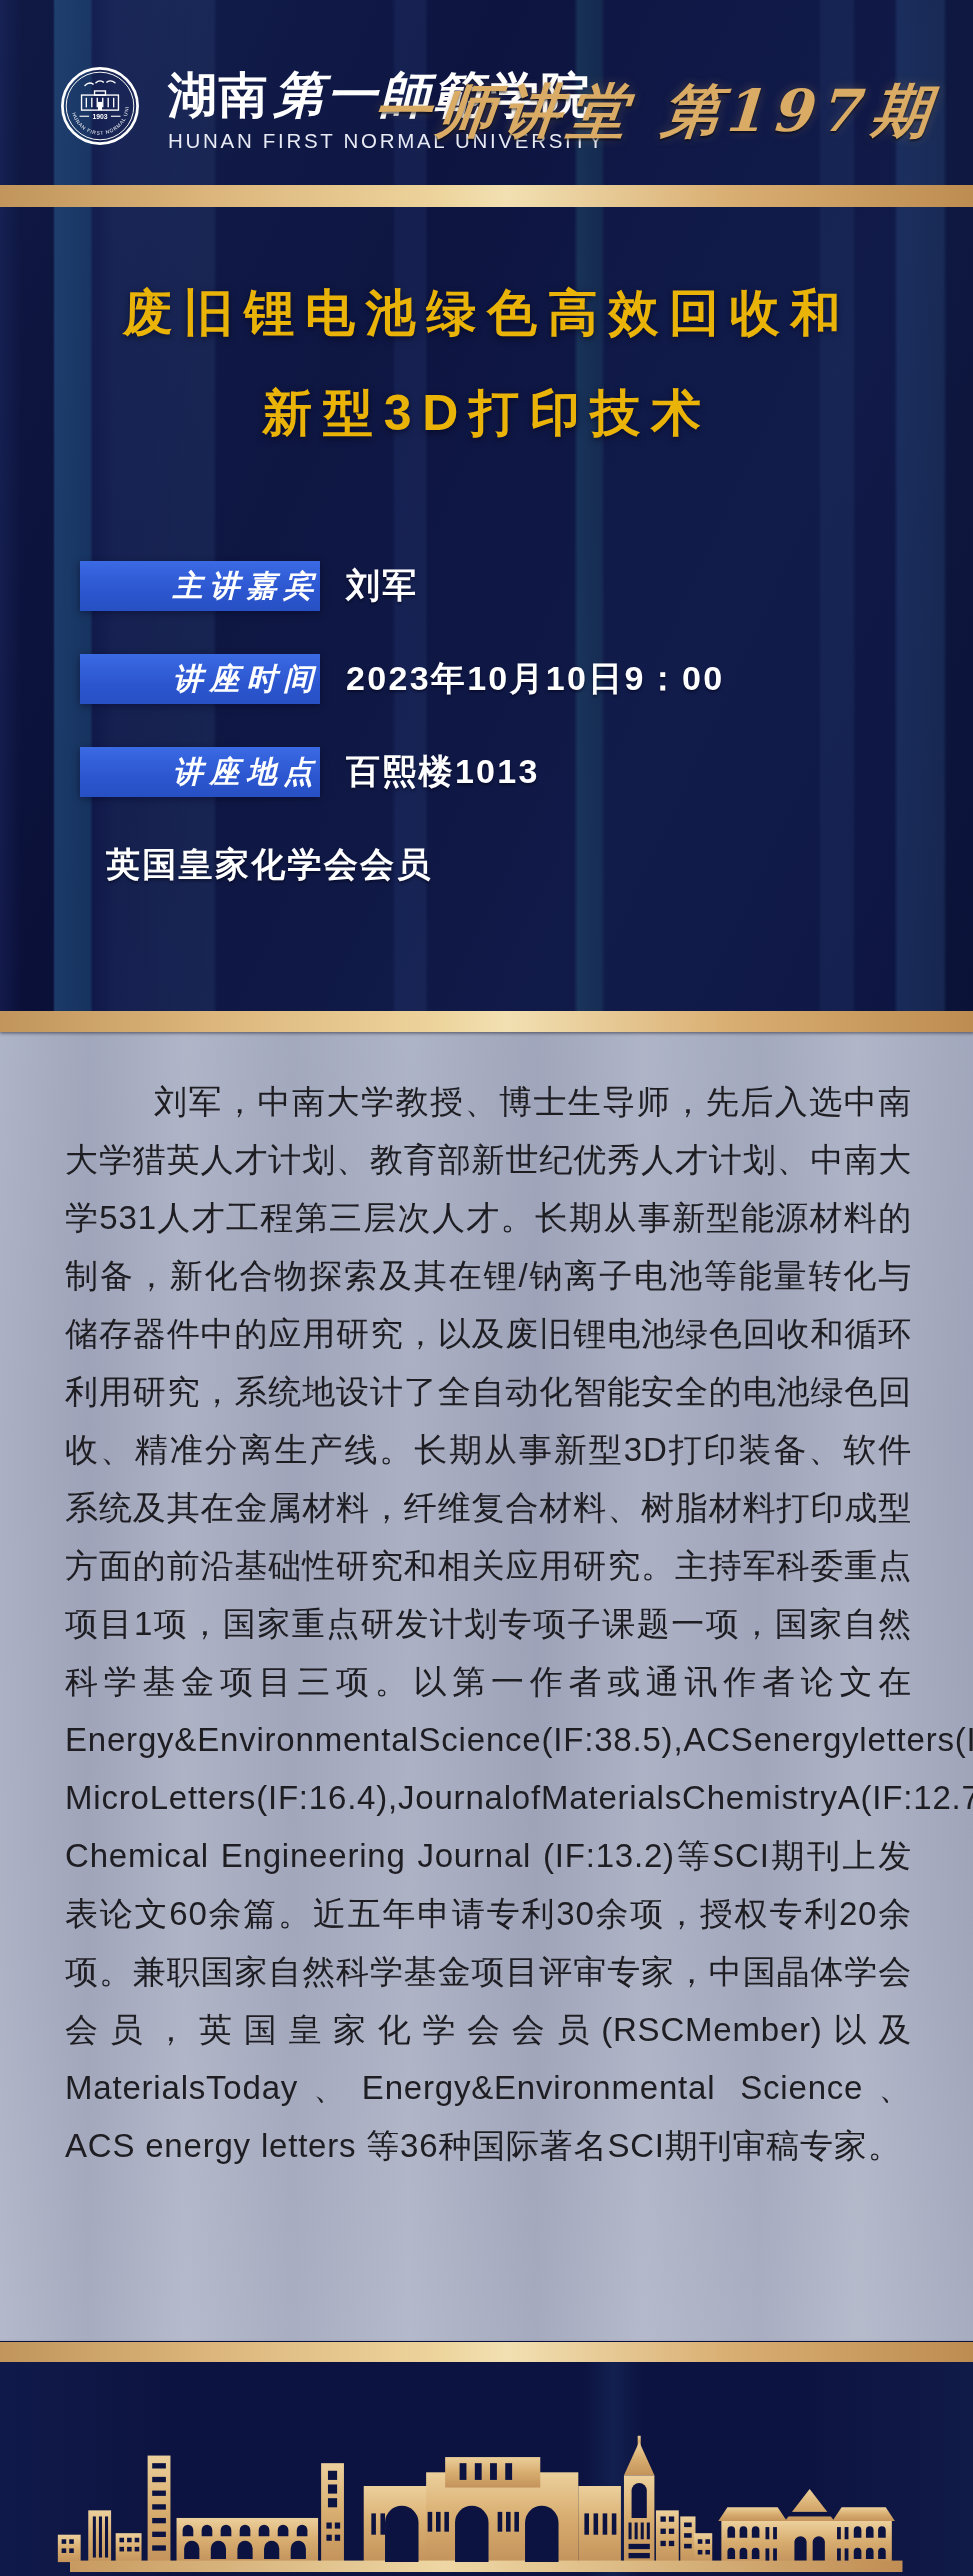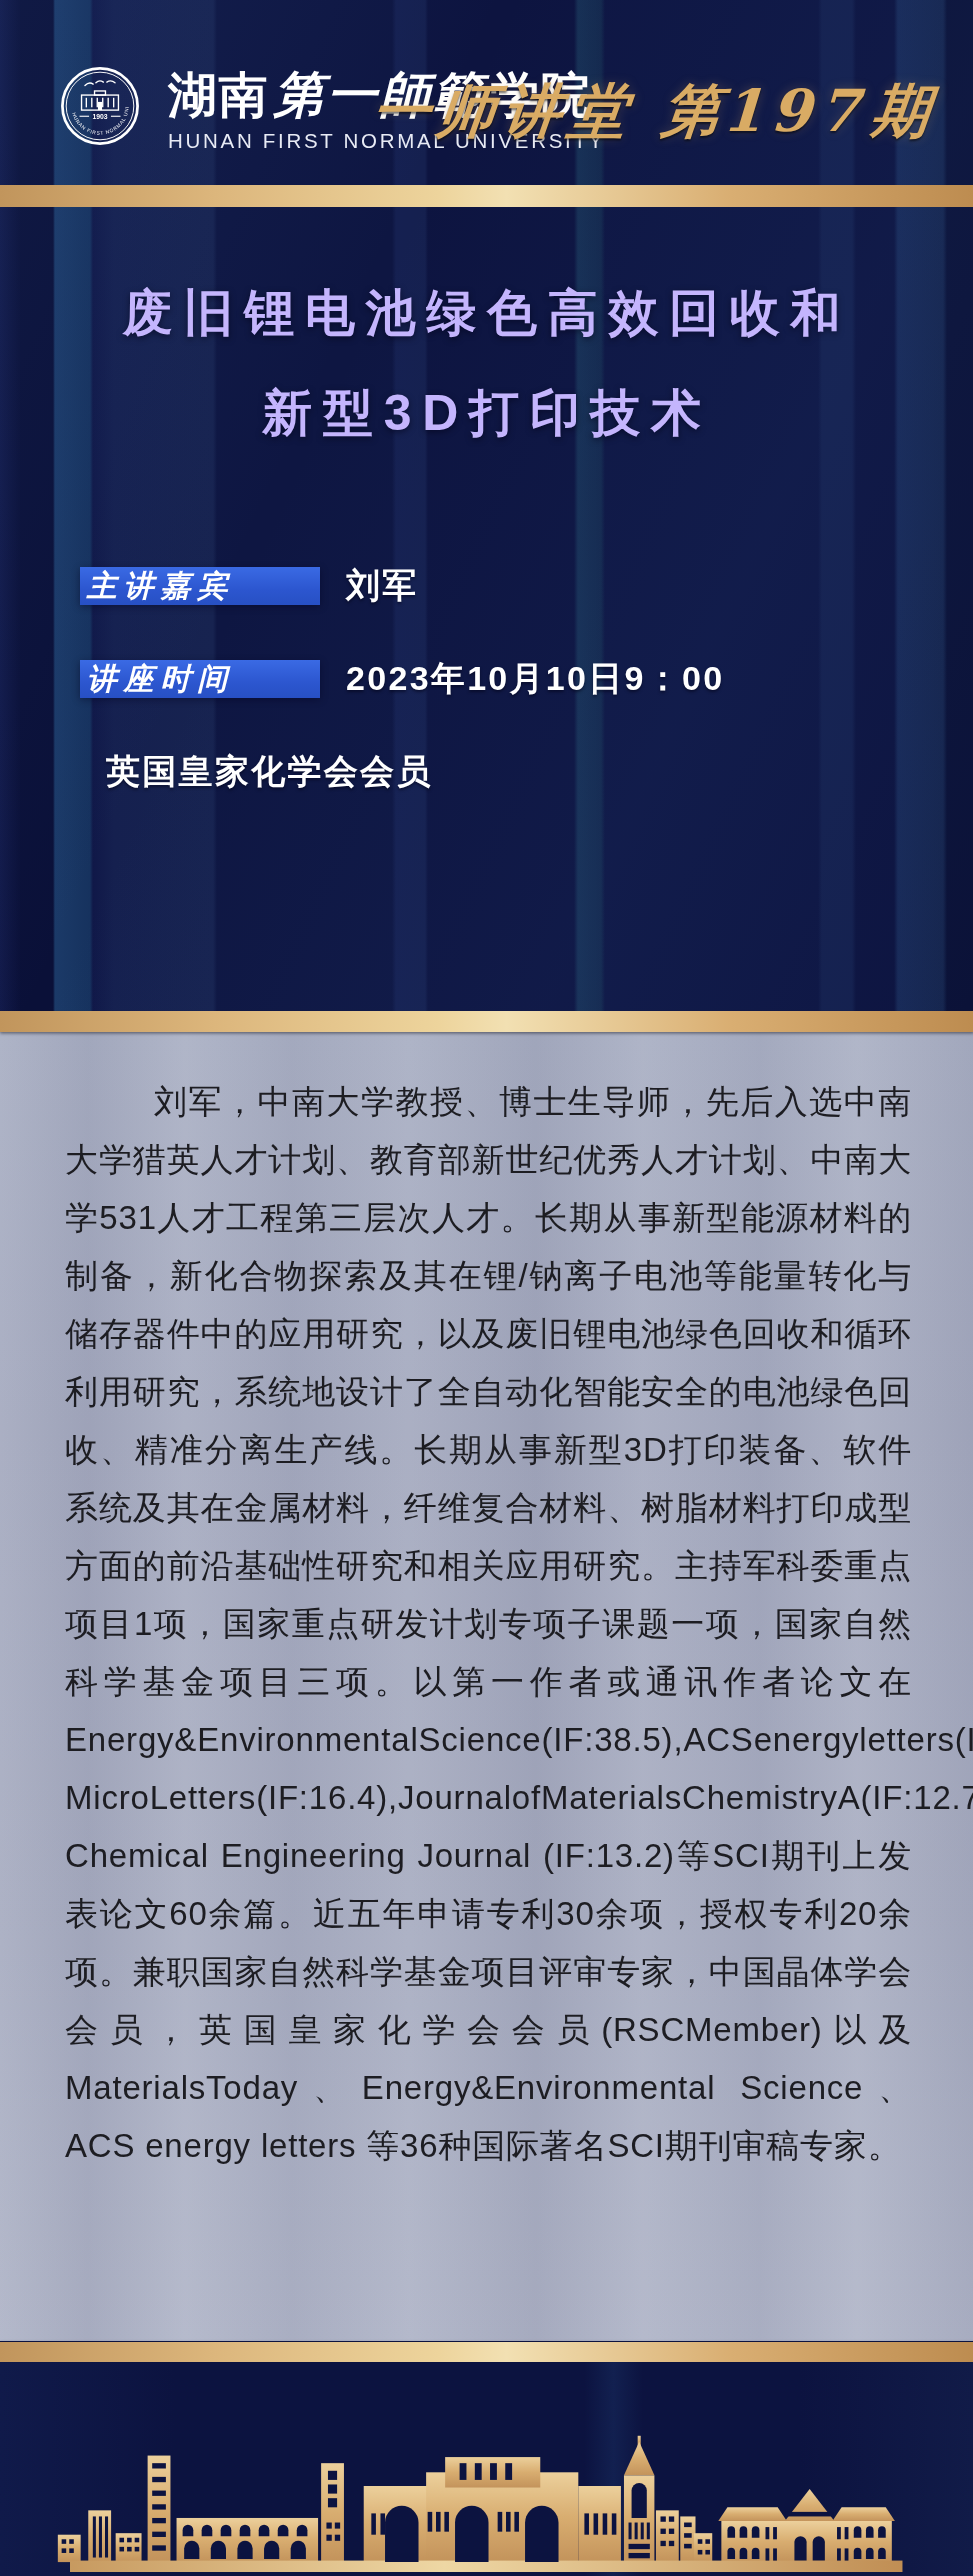--- a/index.html
+++ b/index.html
@@ -55,31 +55,31 @@
     position: absolute; right: 37px; top: 73px;
     font-family: "DejaVu Serif", serif; font-style: italic; font-weight: 700;
     font-size: 58px; letter-spacing: 7.6px; white-space: nowrap;
     color: #d9ab64; transform: skewX(-6deg);
     text-shadow: 0 1.5px 2.3px rgba(0,0,0,0.55), 0 0 10.7px rgba(218,171,100,0.25);
   }
 
   
   .title-block { position: absolute; left: 0; top: 288px; width: 974px; text-align: center; z-index: 3; }
   .title-line {
-    color: #c4b5fd; font-weight: 900; font-size: 50px; letter-spacing: 10.7px;
+    color: #eab308; font-weight: 900; font-size: 50px; letter-spacing: 10.7px;
     line-height: 1.0; text-shadow: 0 2.3px 6px rgba(0,0,20,0.55);
   }
   .title-line + .title-line { margin-top: 50px; }
 
   
   .info-rows { position: absolute; left: 80px; top: 561px; z-index: 3; }
   .info-row { display: flex; align-items: center; height: 50px; margin-bottom: 43px; }
   .info-badge {
-    width: 240px; height: 38px; flex: 0 0 240px;
-    display: flex; align-items: center; justify-content: flex-start;
+    width: 240px; height: 50px; flex: 0 0 240px;
+    display: flex; align-items: center; justify-content: flex-end;
     background: linear-gradient(180deg, #3a6ae4 0%, #2c56cf 60%, #2750c4 100%);
     box-shadow: 0 2.3px 7.6px rgba(0,0,30,0.45);
   }
   .info-badge span {
     color: #ffffff; font-size: 30px; font-weight: 800; font-style: italic;
     letter-spacing: 6.8px; padding-left: 6.8px; white-space: nowrap;
   }
   .info-value {
     margin-left: 26px; color: #ffffff; font-size: 34px; font-weight: 700;
     letter-spacing: 2.3px; white-space: nowrap; text-shadow: 0 1.5px 3px rgba(0,0,20,0.5);
@@ -173,20 +173,26 @@
       <div class="info-badge">
           <span>主讲嘉宾</span>
         </div>
       <div class="info-value">刘军</div>
     </div>
     <div class="info-row">
       <div class="info-badge">
           <span>讲座时间</span>
         </div>
       <div class="info-value">2023年10月10日9：00</div>
+    </div>
+    <div class="info-row">
+      <div class="info-badge">
+          <span>讲座地点</span>
+        </div>
+      <div class="info-value">百熙楼1013</div>
     </div>
     <div class="info-row">
       <div class="info-value">英国皇家化学会会员</div>
     </div>
   </div>
 
   <div class="gold-bar g2"></div>
 
   <div class="sec-bio">
     <p class="bio-text">刘军，中南大学教授、博士生导师，先后入选中南大学猎英人才计划、教育部新世纪优秀人才计划、中南大学531人才工程第三层次人才。长期从事新型能源材料的制备，新化合物探索及其在锂/钠离子电池等能量转化与储存器件中的应用研究，以及废旧锂电池绿色回收和循环利用研究，系统地设计了全自动化智能安全的电池绿色回收、精准分离生产线。长期从事新型3D打印装备、软件系统及其在金属材料，纤维复合材料、树脂材料打印成型方面的前沿基础性研究和相关应用研究。主持军科委重点项目1项，国家重点研发计划专项子课题一项，国家自然科学基金项目三项。以第一作者或通讯作者论文在Energy&amp;EnvironmentalScience(IF:38.5),ACSenergyletters(IF:23.1),NanoEnergy(IF:17.8),Nano-MicroLetters(IF:16.4),JournalofMaterialsChemistryA(IF:12.7), Chemical Engineering Journal (IF:13.2)等SCI期刊上发表论文60余篇。近五年申请专利30余项，授权专利20余项。兼职国家自然科学基金项目评审专家，中国晶体学会会员，英国皇家化学会会员(RSCMember)以及MaterialsToday、Energy&amp;Environmental Science、ACS energy letters 等36种国际著名SCI期刊审稿专家。</p>

